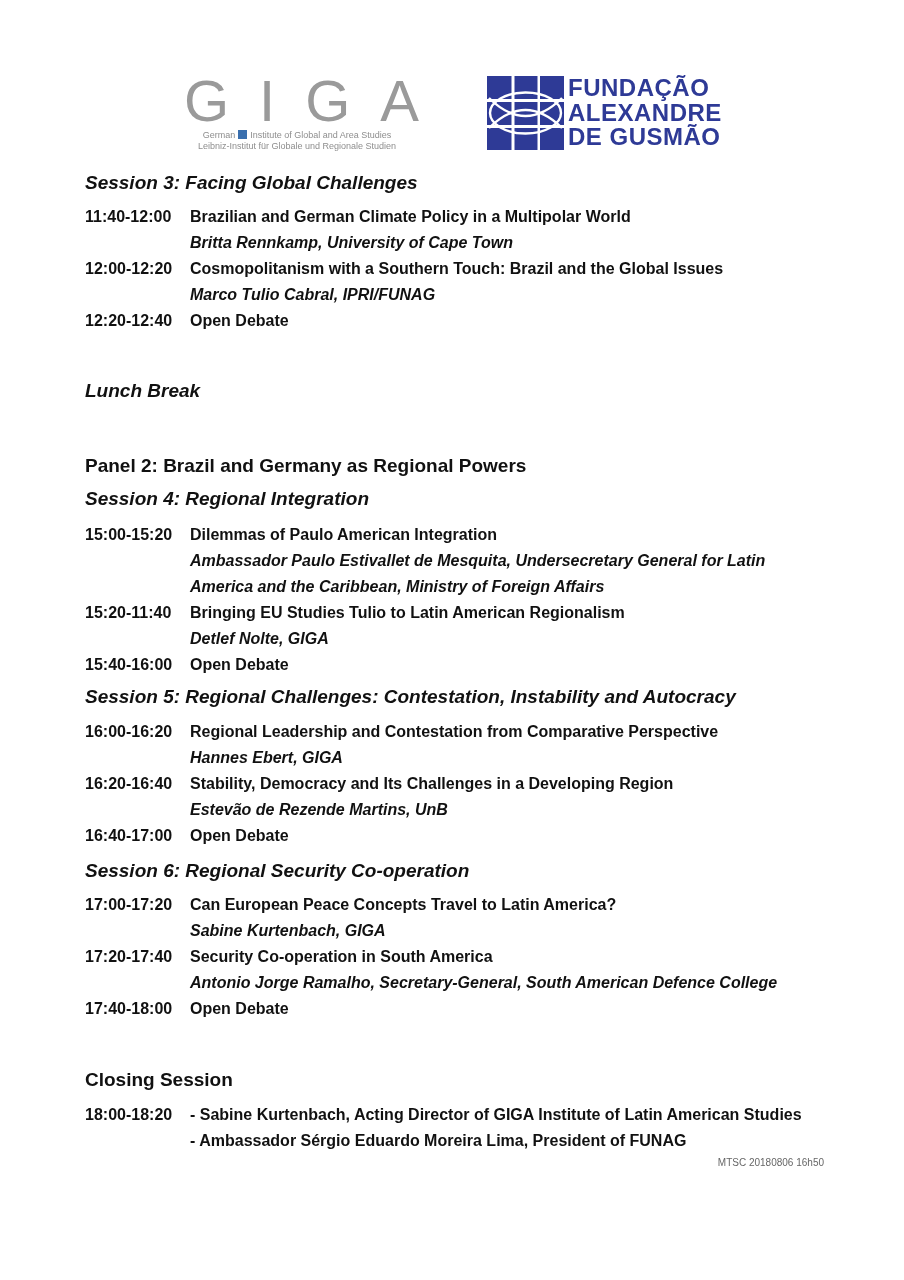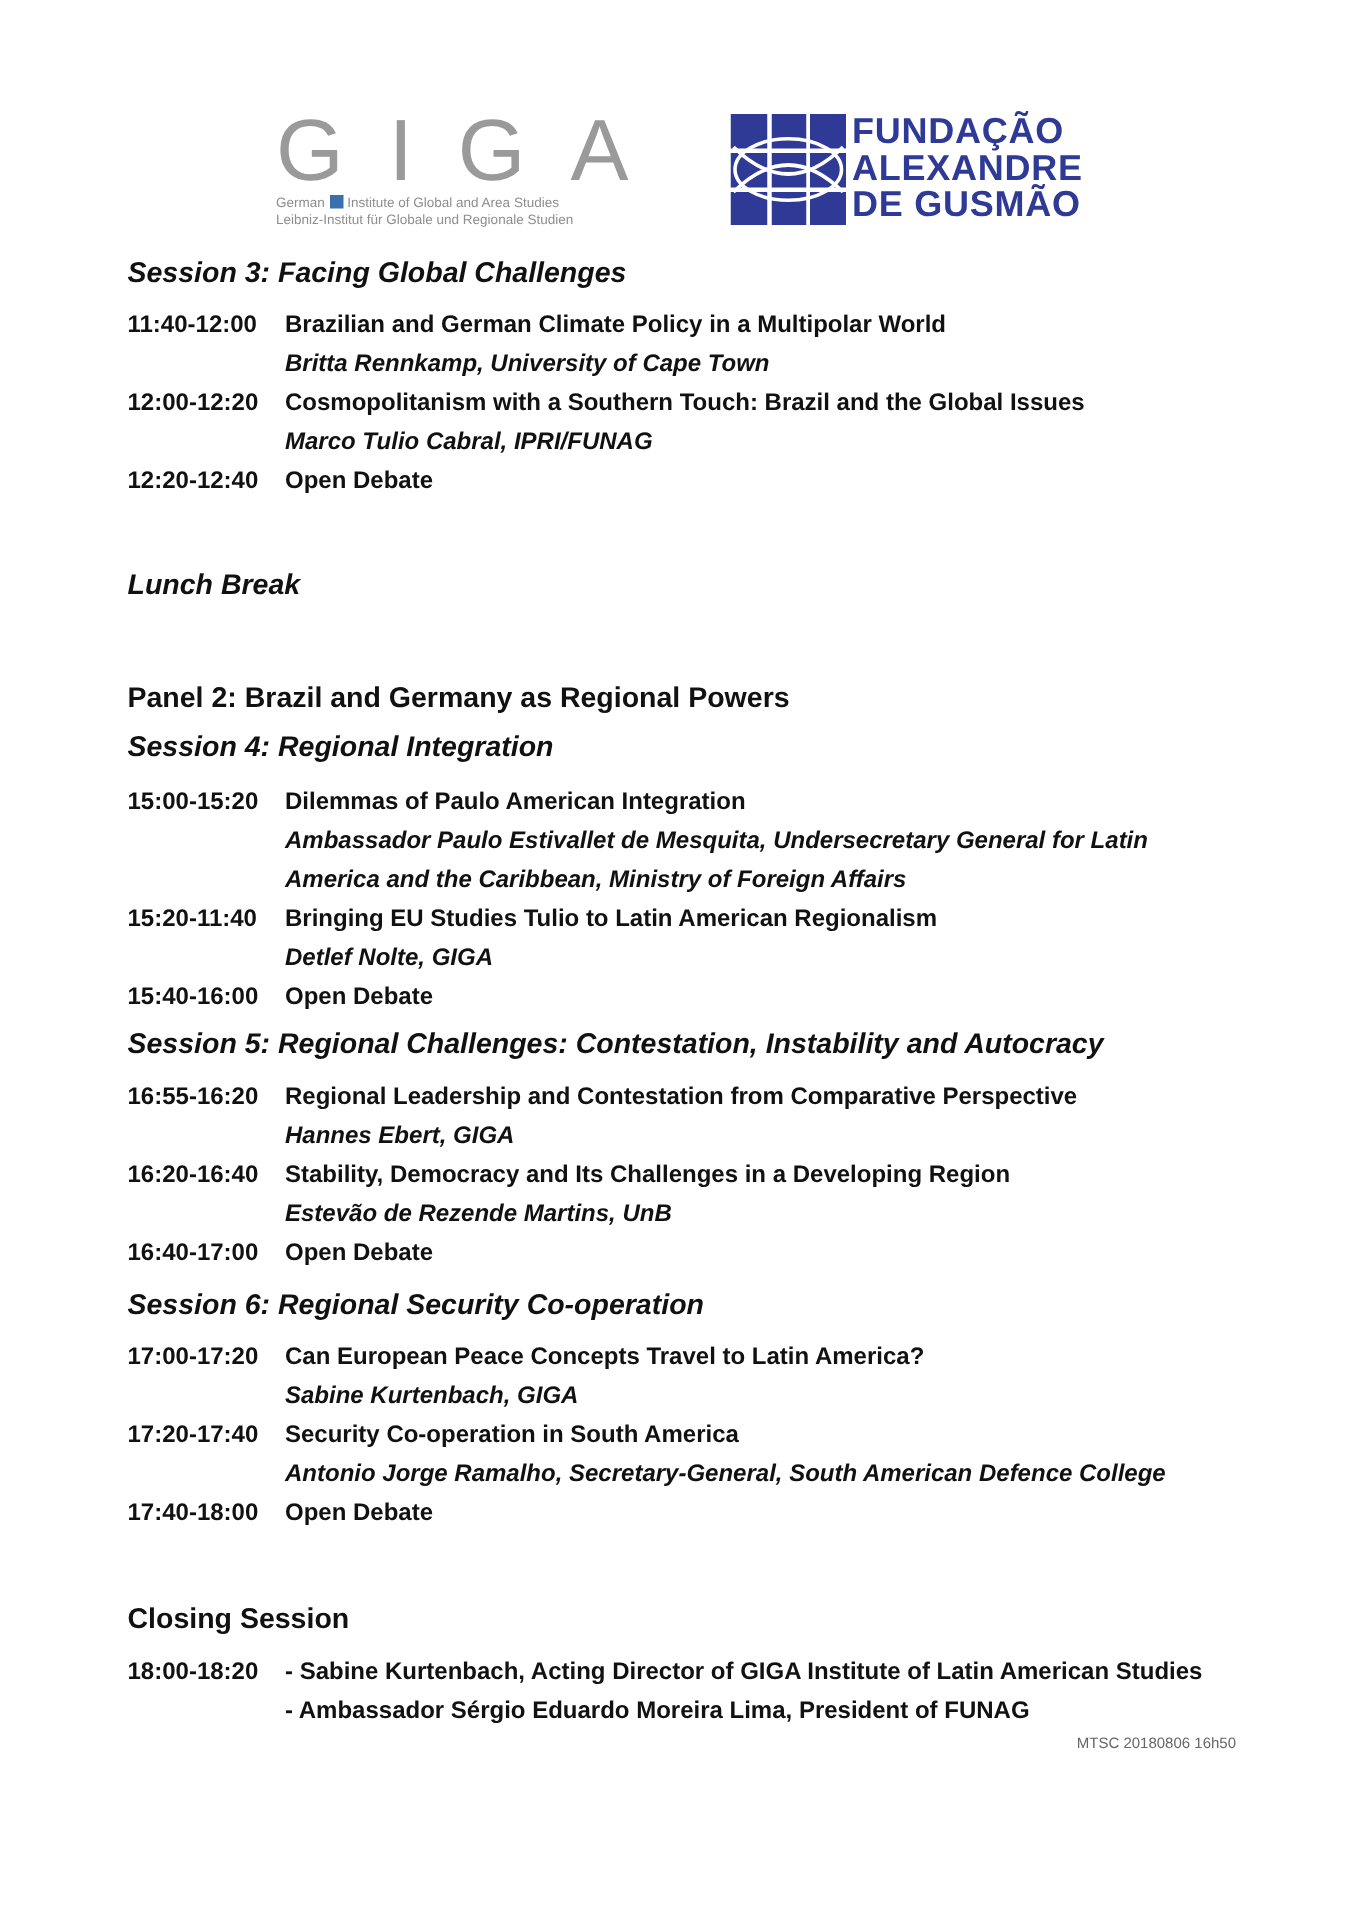--- a/index.html
+++ b/index.html
@@ -8,21 +8,21 @@
     font-family:"Liberation Sans", sans-serif; color:#111; overflow:hidden;
   }
 
   
   .giga-logo { position:absolute; left:184px; top:74px; width:232px; }
   .giga-letters {
     font-size:58px; line-height:54px; color:#9a9a9a;
     letter-spacing:30px; font-weight:normal; white-space:nowrap;
   }
   .giga-tagline {
-    margin-top:2px; width:226px; 
+    margin-top:2px; width:226px; text-align:center;
     font-size:9px; line-height:11px; color:#8e8e8e;
   }
   .giga-square {
     display:inline-block; width:9px; height:9px; background:#3a6fae;
     vertical-align:-1px; margin:0 3px;
   }
 
   .funag-logo { position:absolute; left:487px; top:76px; display:flex; align-items:center; }
   .funag-emblem { width:77px; height:74px; flex:none; }
   .funag-text {
@@ -149,21 +149,21 @@
       <div class="cell speaker">Detlef Nolte, GIGA</div>
     </div>
     <div class="row">
       <div class="time">15:40-16:00</div>
       <div class="cell">Open Debate</div>
     </div>
 
     <h2 class="session-h mt6 mb9">Session 5: Regional Challenges: Contestation, Instability and Autocracy</h2>
 
     <div class="row">
-      <div class="time">16:55-16:20</div>
+      <div class="time">16:00-16:20</div>
       <div class="cell">Regional Leadership and Contestation from Comparative Perspective</div>
     </div>
     <div class="row">
       <div class="time"></div>
       <div class="cell speaker">Hannes Ebert, GIGA</div>
     </div>
     <div class="row">
       <div class="time">16:20-16:40</div>
       <div class="cell">Stability, Democracy and Its Challenges in a Developing Region</div>
     </div>

